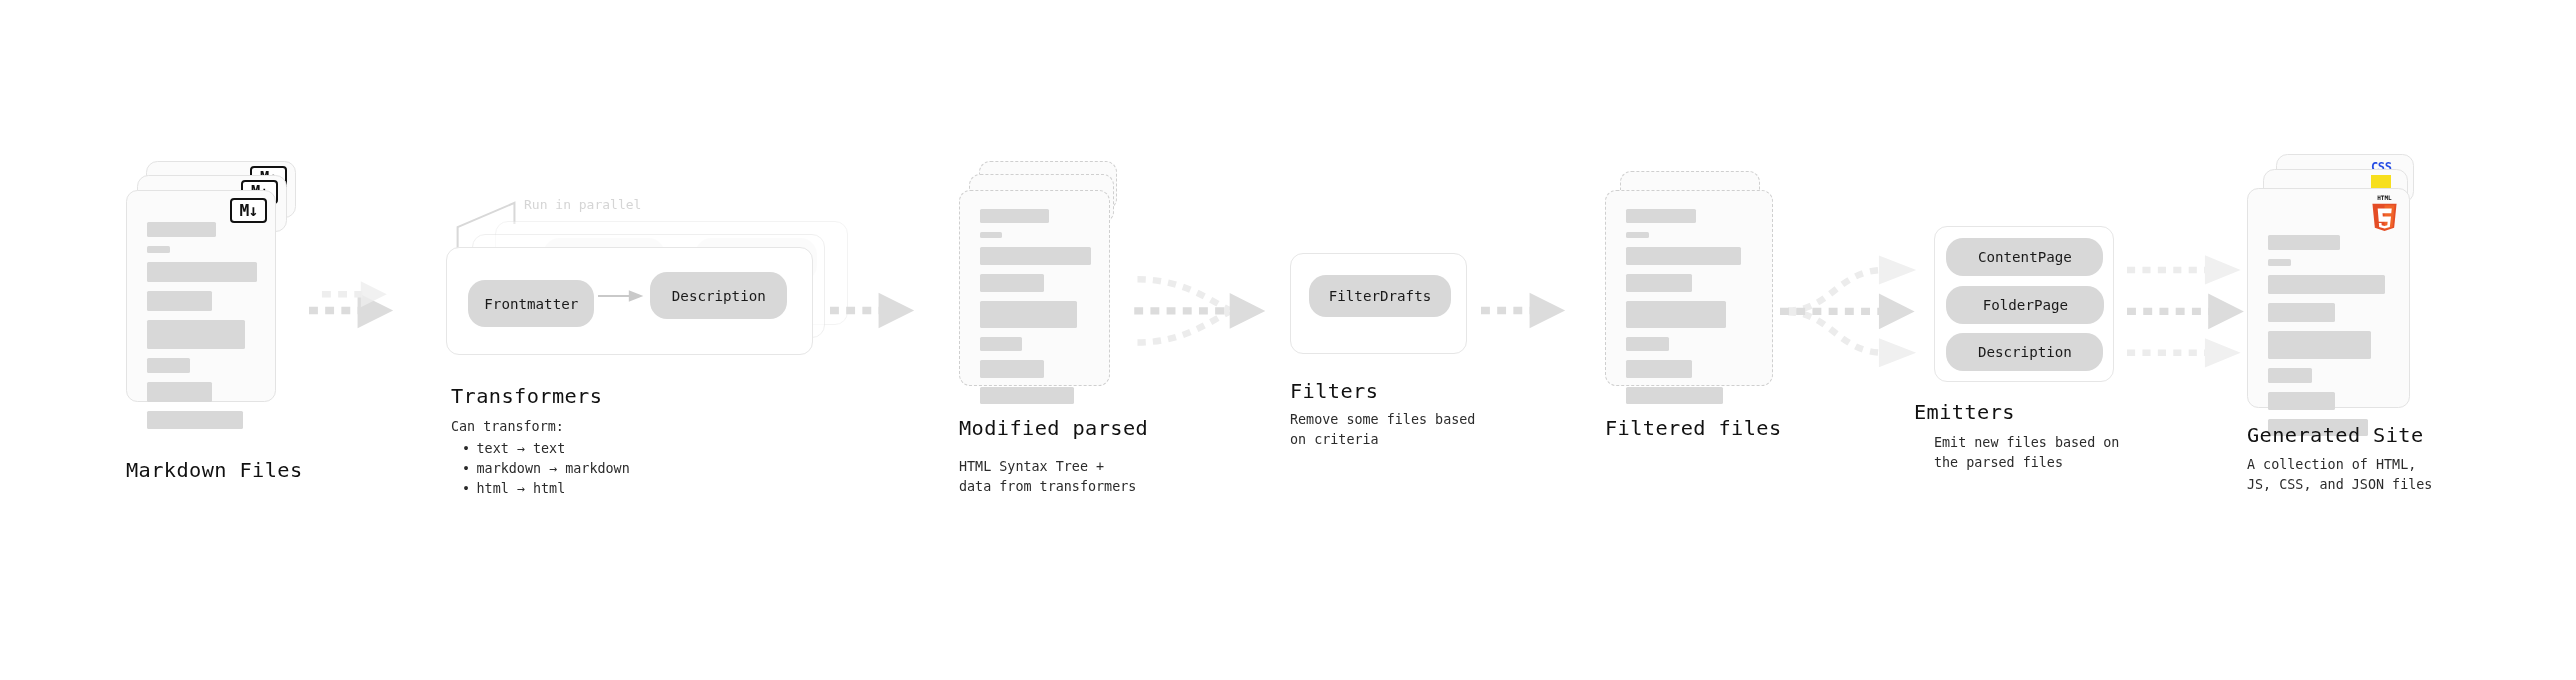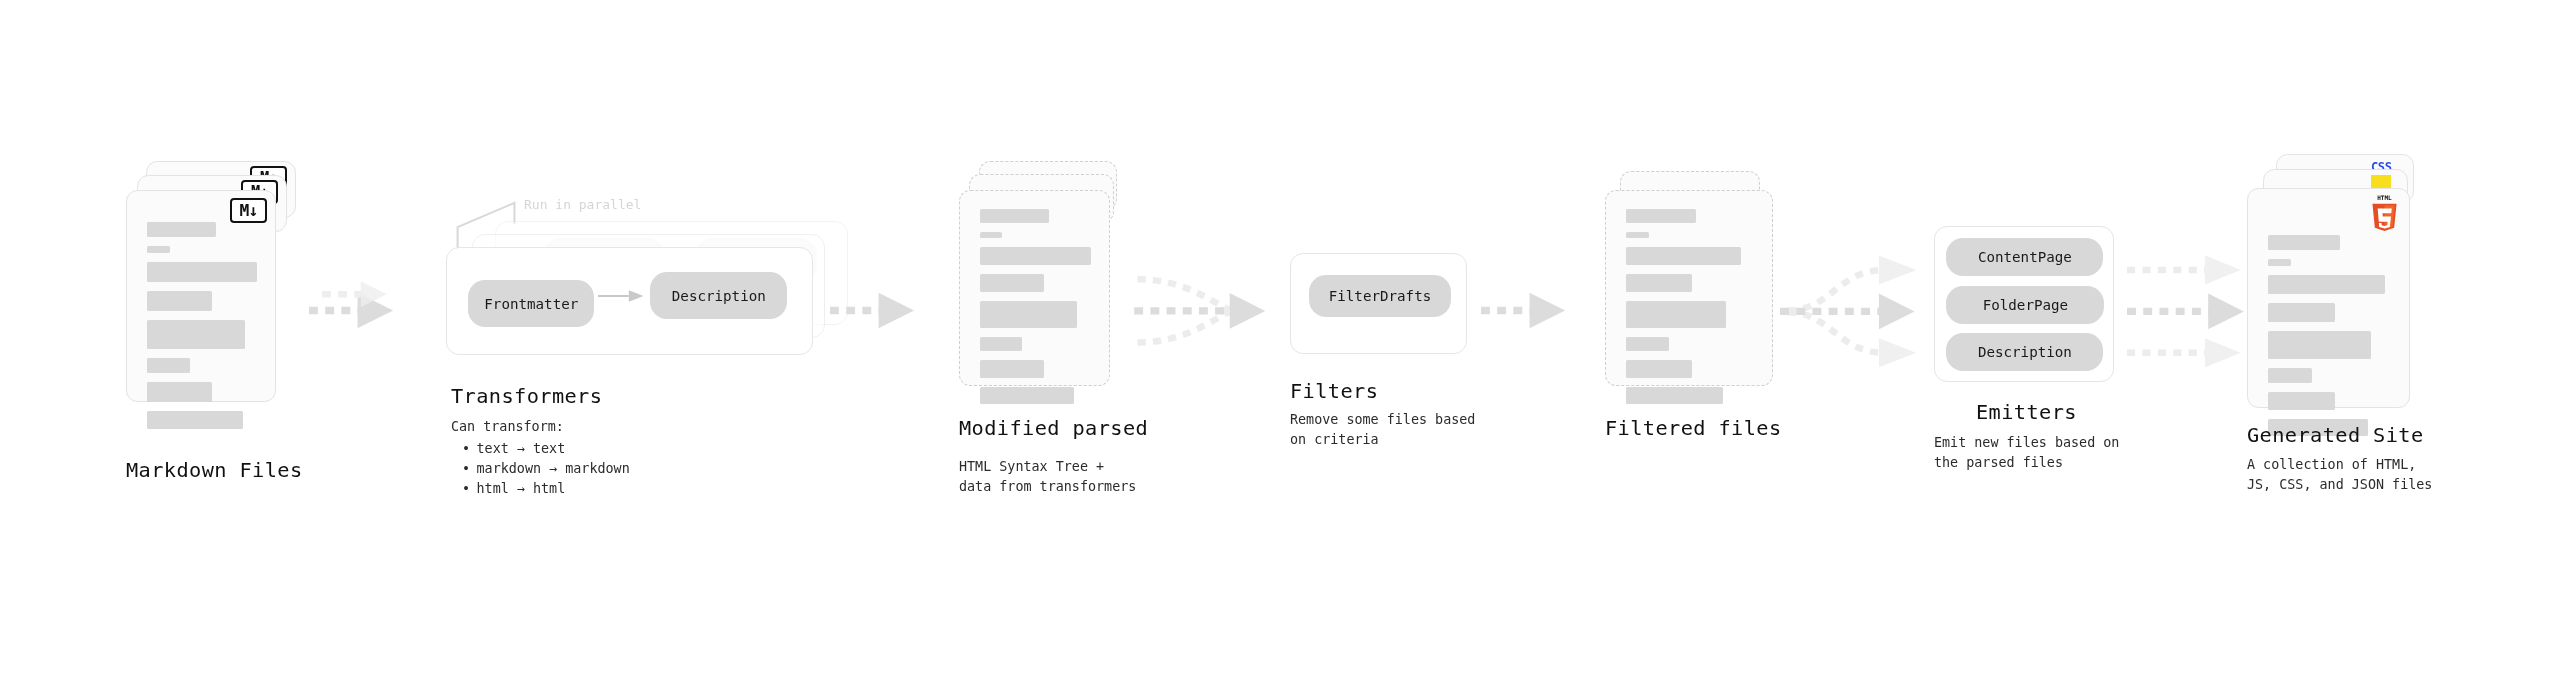--- a/index.html
+++ b/index.html
@@ -262,21 +262,21 @@
     <polygon points="122,61 166,83 122,105" fill="#dcdcdc"></polygon>
   </svg>
 
   <div class="node" style="left:1934px; top:226px;">
     <div class="gbox" style="position:relative; left:0; top:0; width:180px; height:156px;">
       <div class="pill" style="left:11.4px; top:11.4px; width:157px; height:38px; font-size:14.2px;">ContentPage</div>
       <div class="pill" style="left:11.4px; top:59px; width:158px; height:38px; font-size:14.2px;">FolderPage</div>
       <div class="pill" style="left:11.4px; top:106px; width:157px; height:38px; font-size:14.2px;">Description</div>
     </div>
   </div>
-  <div class="cap-title" style="left:1976px; top:400px;">Emitters</div>
+  <div class="cap-title" style="left:1914px; top:400px;">Emitters</div>
   <div class="cap-sub" style="left:1934px; top:433px;">Emit new files based on
 the parsed files</div>
 
   <svg style="left:2127px; top:244px;" width="138" height="138" viewBox="0 0 170 170">
     <line x1="0" y1="32" x2="100" y2="32" stroke="#ececec" stroke-width="8" stroke-dasharray="10 9"></line>
     <polygon points="96,14 140,32 96,50" fill="#f0f0f0"></polygon>
     <line x1="0" y1="83" x2="102" y2="83" stroke="#dcdcdc" stroke-width="9" stroke-dasharray="11 9"></line>
     <polygon points="100,61 144,83 100,105" fill="#dcdcdc"></polygon>
     <line x1="0" y1="134" x2="100" y2="134" stroke="#ececec" stroke-width="8" stroke-dasharray="10 9"></line>
     <polygon points="96,116 140,134 96,152" fill="#f0f0f0"></polygon>

